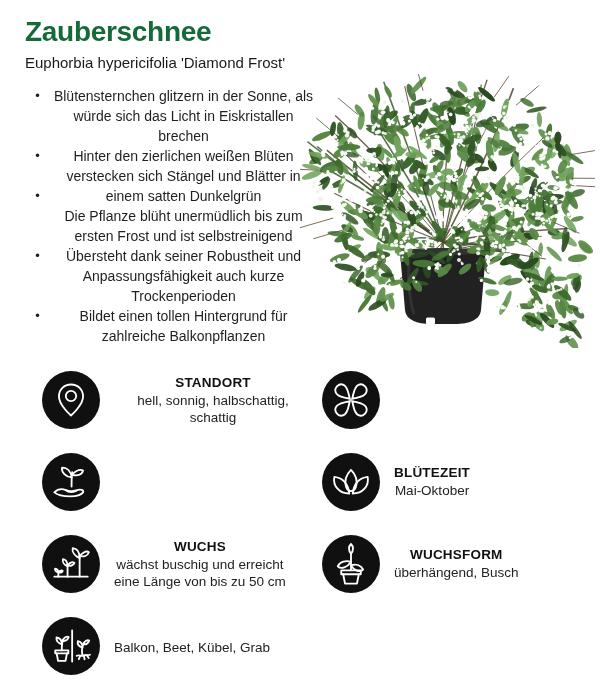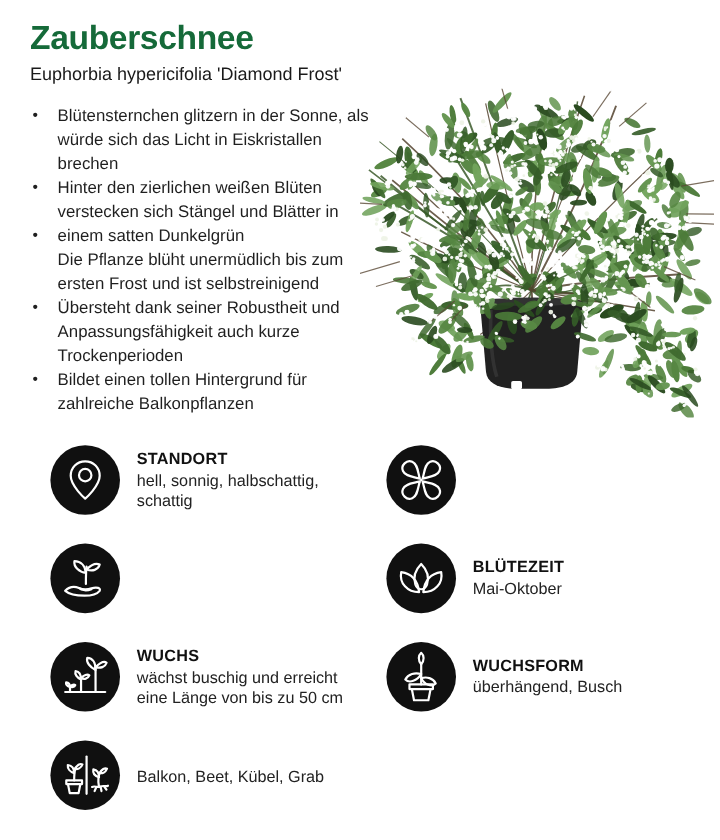--- a/index.html
+++ b/index.html
@@ -1,18 +1,18 @@
 <!DOCTYPE html>
 <html><head>
 <meta charset="utf-8">
 <style>
   html,body{margin:0;padding:0;background:#ffffff;}
   .page{
     position:relative;width:600px;height:700px;background:#ffffff;overflow:hidden;
-    font-family:"Liberation Sans","DejaVu Sans",sans-serif;color:#1f1f1f;
+    font-family:"Liberation Sans","DejaVu Sans",sans-serif;color:#1f1f1f;text-align:center;
   }
   .title{
     position:absolute;left:25px;top:16px;font-size:28px;font-weight:bold;
     letter-spacing:-0.3px;color:#156a39;
   }
   .subtitle{
     position:absolute;left:25px;top:54px;font-size:15px;color:#1a1a1a;
   }
   .bullets{
     position:absolute;left:27px;top:86px;width:292px;margin:0;padding:0;list-style:none;

